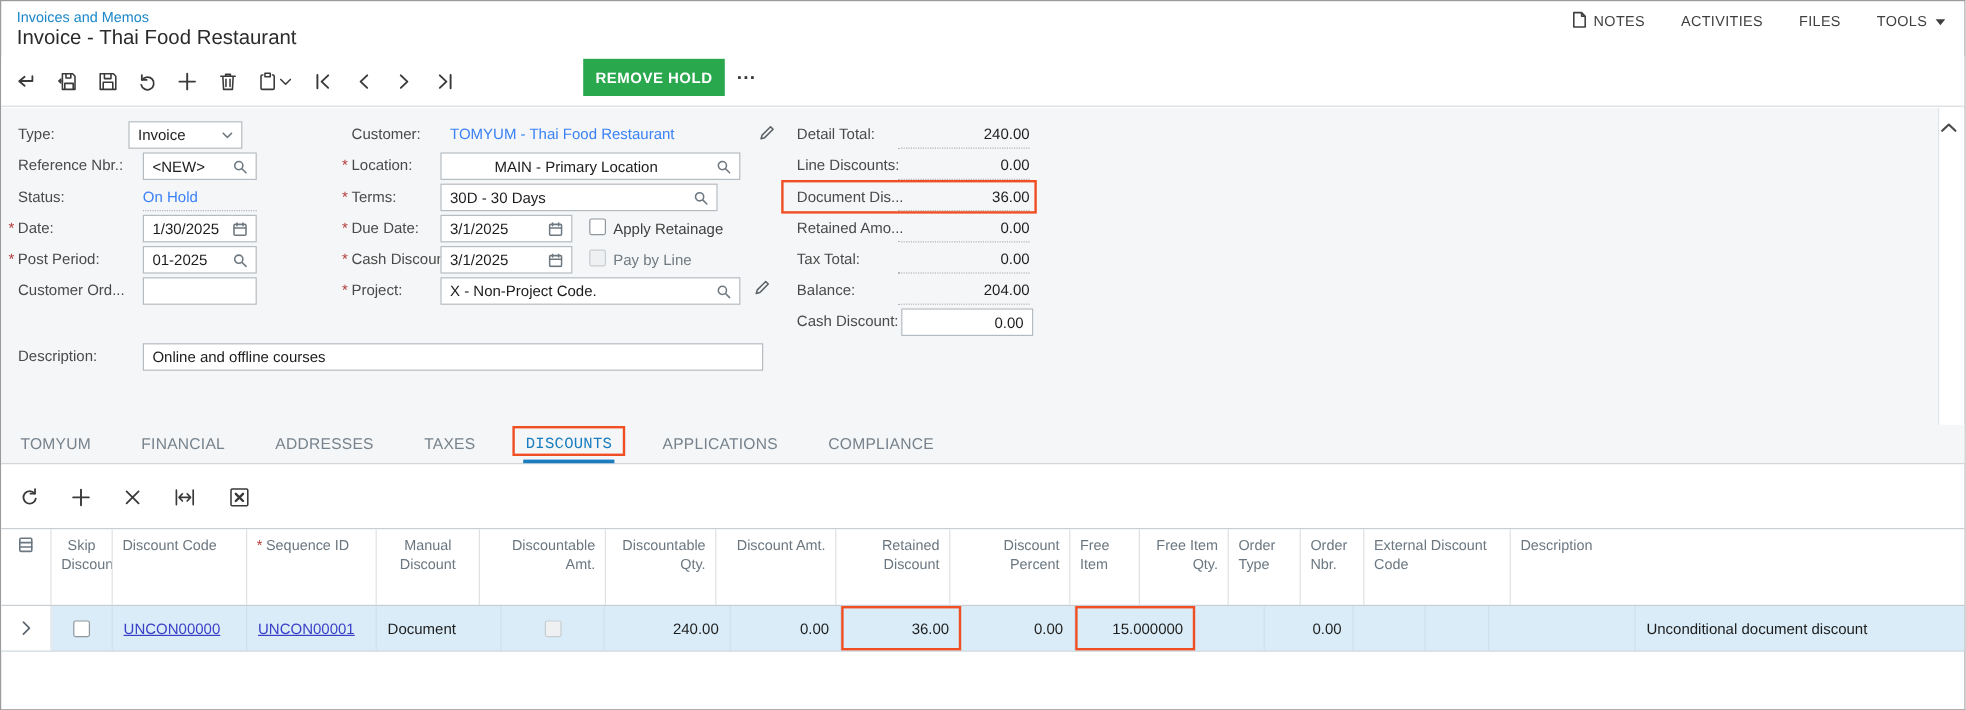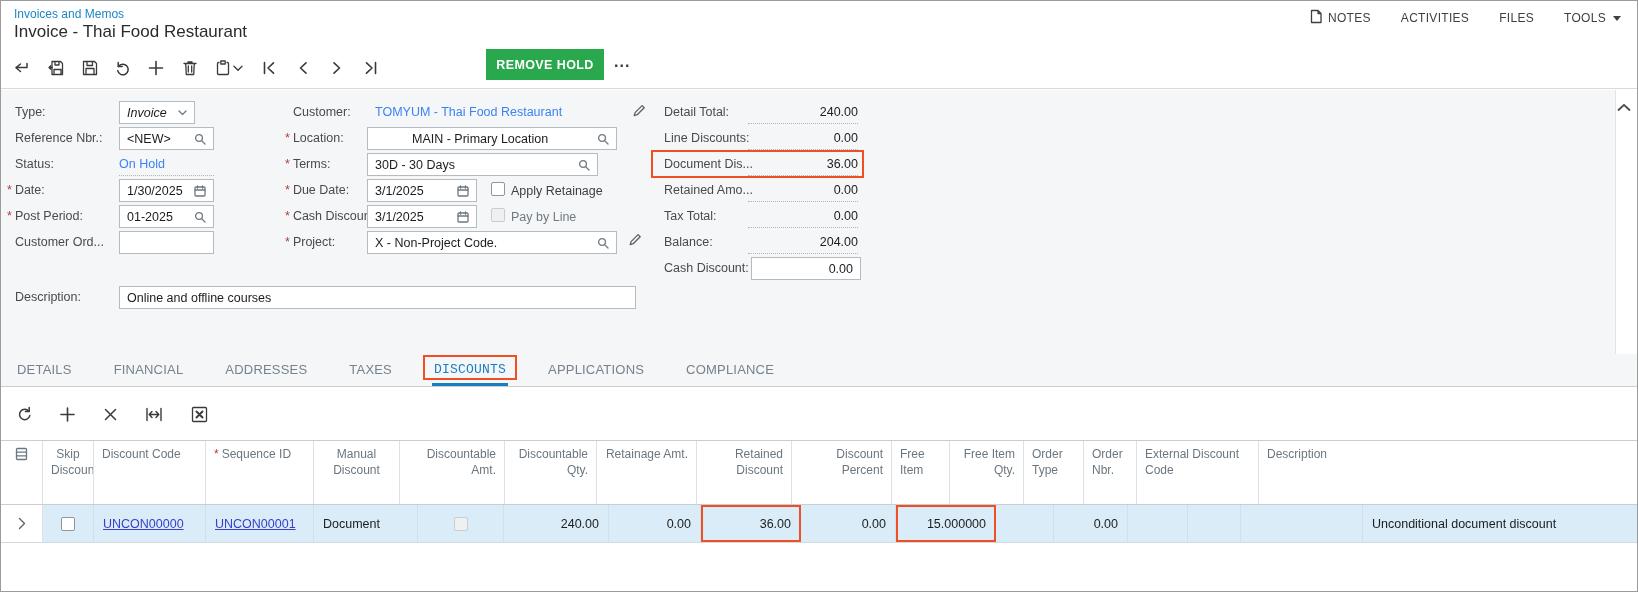--- a/index.html
+++ b/index.html
@@ -162,21 +162,21 @@
 
   <div class="form-region"></div>
   <div class="right-gutter"></div>
   <div class="collapse-chevron">
     <svg width="14" height="9" viewBox="0 0 14 9">
         <path class="icon-stroke" style="stroke-width:1.8" d="M1.5 7 L7 1.8 12.5 7"></path>
       </svg>
   </div>
 
   <div class="lbl" style="left:14px;top:104px;">Type:</div>
-  <div class="inp" style="left:118px;top:100px;width:76px;font-style:italic;">
+  <div class="inp" style="left:106px;top:100px;width:95px;">
     <span class="grow">Invoice</span>
     <span class="field-icon">
       <svg width="9" height="6" viewBox="0 0 9 6">
           <path class="icon-stroke" d="M1 1 L4.5 4.5 8 1"></path>
         </svg>
     </span>
   </div>
 
   <div class="lbl" style="left:14px;top:130px;">Reference Nbr.:</div>
   <div class="inp" style="left:118px;top:126px;width:95px;">
@@ -314,21 +314,21 @@
 
   <div class="lbl" style="left:663px;top:234px;">Balance:</div>
   <div class="totals-val dotted" style="left:747px;top:234px;padding-bottom:4px;">204.00</div>
 
   <div class="lbl" style="left:663px;top:260px;">Cash Discount:</div>
   <div class="inp" style="left:750px;top:256px;width:110px;justify-content:flex-end;">
     <span>0.00</span>
   </div>
 
   <div class="tabs">
-    <div class="tab">DETAILS</div>
+    <div class="tab">TOMYUM</div>
     <div class="tab">FINANCIAL</div>
     <div class="tab">ADDRESSES</div>
     <div class="tab">TAXES</div>
     <div class="tab active">
       <span class="tab-hl"></span>
       <span>DISCOUNTS</span>
     </div>
     <div class="tab">APPLICATIONS</div>
     <div class="tab">COMPLIANCE</div>
   </div>
@@ -370,21 +370,21 @@
             <rect class="icon-stroke" x="1.5" y="1.5" width="10" height="11" rx="1"></rect>
             <path class="icon-stroke" d="M1.5 5.2 h10 M1.5 8.9 h10"></path>
           </svg>
       </div>
       <div class="gh-cell center" style="width:51px;">Skip Discount</div>
       <div class="gh-cell" style="width:112px;">Discount Code</div>
       <div class="gh-cell" style="width:108px;"><span class="req">*</span><span>Sequence ID</span></div>
       <div class="gh-cell center" style="width:86px;">Manual Discount</div>
       <div class="gh-cell right" style="width:105px;">Discountable Amt.</div>
       <div class="gh-cell right" style="width:92px;">Discountable Qty.</div>
-      <div class="gh-cell right" style="width:100px;">Retainage Amt.</div>
+      <div class="gh-cell right" style="width:100px;">Discount Amt.</div>
       <div class="gh-cell right" style="width:95px;">Retained Discount</div>
       <div class="gh-cell right" style="width:100px;">Discount Percent</div>
       <div class="gh-cell" style="width:58px;">Free Item</div>
       <div class="gh-cell right" style="width:74px;">Free Item Qty.</div>
       <div class="gh-cell" style="width:60px;">Order Type</div>
       <div class="gh-cell" style="width:53px;">Order Nbr.</div>
       <div class="gh-cell" style="width:122px;">External Discount Code</div>
       <div class="gh-cell" style="flex:1;border-right:none;">Description</div>
     </div>
 

